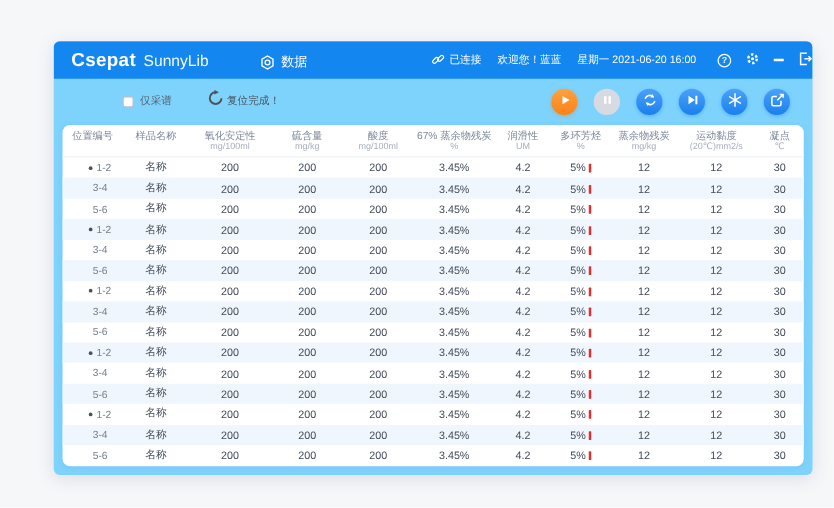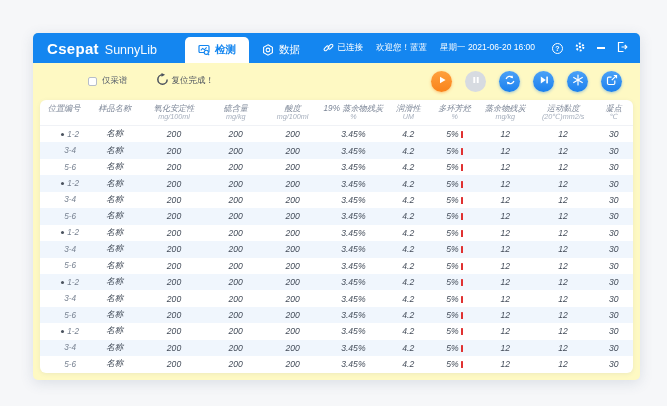--- a/index.html
+++ b/index.html
@@ -3,38 +3,38 @@
 <meta charset="utf-8">
 <style>
   * { box-sizing: border-box; margin: 0; padding: 0; }
   html,body { width:667px; height:406px; overflow:hidden; }
   body {
     font-family: "Liberation Sans","DejaVu Sans",sans-serif;
     background:#f6f7f9;
     position:relative;
   }
   .window{
-    position:absolute; left:33px; top:33px; width:607px; height:347px;
-    background:#fef9c3; border-radius:5px; overflow:hidden;
+    position:absolute; left:43px; top:33px; width:607px; height:347px;
+    background:#7dd3fc; border-radius:5px; overflow:hidden;
     box-shadow:0 3px 14px rgba(60,80,110,.14);
   }
   
   .titlebar{
     height:30px; background:#1486f0; display:flex; align-items:center;
     color:#fff; padding-left:14px;
   }
   .brand{ display:flex; align-items:baseline; gap:6px; }
   .brand-main{ font-size:15px; font-weight:bold; letter-spacing:.3px; }
   .brand-sub{ font-size:12.5px; font-weight:400; opacity:.97; }
   .tabs{ display:flex; align-items:flex-end; height:30px; margin-left:28px; }
   .tab{ display:flex; align-items:center; gap:5px; height:26px; padding:0 13px;
         font-size:10.5px; color:#fff; cursor:pointer; }
   .tab.active{ background:#fff; color:#1486f0; border-radius:5px 5px 0 0; font-weight:bold; }
   .tab svg{ display:block; }
-  .hdr-right{ margin-left:auto; display:flex; align-items:center; gap:13px; padding-right:12px; font-size:8.5px; }
+  .hdr-right{ margin-left:auto; display:flex; align-items:center; gap:13px; font-size:8.5px; }
   .hdr-item{ display:flex; align-items:center; gap:4px; white-space:nowrap; }
   .hdr-icons{ display:flex; align-items:center; gap:11px; margin-left:4px; }
   .help-circ{ width:11px; height:11px; border:1px solid #fff; border-radius:50%;
               display:flex; align-items:center; justify-content:center; font-size:7px; font-weight:bold; }
   .minus-bar{ width:8px; height:2px; background:#fff; display:block; }
   
   .toolbar{ height:36px; display:flex; align-items:center; padding:0 12px; gap:12px; }
   .chk-wrap{ display:flex; align-items:center; gap:5px;padding-left:43px; }
   .chk-box{ width:9px; height:9px; border:1px solid #b7bec9; border-radius:2px; background:#fff; }
   .chk-label{ font-size:8.5px; color:#555e6b; }
@@ -46,21 +46,21 @@
   .reset-wrap{ display:flex; align-items:center; gap:3px; margin-left:16px; }
   .reset-txt{ font-size:8.5px; color:#4a515c; }
   .actions{ margin-left:auto; display:flex; align-items:center; gap:13px; padding-right:6px; }
   .cbtn{ width:21px; height:21px; border-radius:50%; display:flex; align-items:center; justify-content:center;
          border:none; cursor:pointer; padding:0; }
   .cbtn.orange{ background:linear-gradient(180deg,#ffa13d,#f9821a); box-shadow:0 1px 3px rgba(249,130,26,.45); }
   .cbtn.gray{ background:#d7dbe1; }
   .cbtn.blue{ background:linear-gradient(180deg,#4ba1f7,#1a80ee); box-shadow:0 1px 3px rgba(26,128,238,.4); }
   
   .card{ margin:1px 7px 0; height:273px; background:#fff; border-radius:6px;
-         box-shadow:0 1px 4px rgba(90,110,140,.10); overflow:hidden;font-style:italic; }
+         box-shadow:0 1px 4px rgba(90,110,140,.10); overflow:hidden; }
   .grid-row{ display:grid;
     grid-template-columns:50fr 55fr 68fr 60fr 58fr 68fr 46fr 50fr 55fr 65fr 40fr; }
   .thead{ height:26px; align-items:center; border-bottom:1px solid #f0f2f6; }
   .th{ text-align:center; line-height:1.15; }
   .th .lbl{ font-size:8.2px; color:#7d8798; display:block; white-space:nowrap; }
   .th .unit{ font-size:7.2px; color:#a6afbd; display:block; }
   .tbody{ height:247px; }
   .row{ height:16.45px; align-items:center; cursor:pointer; }
   .row:nth-child(even){ background:#f0f6fd; }
   .td{ text-align:center; font-size:8.6px; color:#434c59; white-space:nowrap; }
@@ -74,31 +74,20 @@
 
 <div class="window">
 
   <div class="titlebar">
     <div class="brand">
       <span class="brand-main">Csepat</span>
       <span class="brand-sub">SunnyLib</span>
     </div>
 
     <div class="tabs">
-      <div class="tab active">
-        <span>
-          <svg width="12" height="12" viewBox="0 0 12 12">
-            <rect x="1" y="1.5" width="10" height="7" rx="1" fill="none" stroke="#1486f0" stroke-width="1.2"></rect>
-            <polyline points="2.8,6.4 4.6,4.4 6.4,5.8 8.6,3.4" fill="none" stroke="#1486f0" stroke-width="1.1"></polyline>
-            <circle cx="8.3" cy="8.3" r="2.1" fill="#fff" stroke="#1486f0" stroke-width="1.1"></circle>
-            <line x1="9.8" y1="9.8" x2="11.2" y2="11.2" stroke="#1486f0" stroke-width="1.2"></line>
-          </svg>
-        </span>
-        <span>检测</span>
-      </div>
       <div class="tab">
         <span>
           <svg width="12" height="12" viewBox="0 0 12 12">
             <polygon points="6,0.8 10.4,3.4 10.4,8.6 6,11.2 1.6,8.6 1.6,3.4" fill="none" stroke="#fff" stroke-width="1.1"></polygon>
             <circle cx="6" cy="6" r="1.9" fill="none" stroke="#fff" stroke-width="1.1"></circle>
           </svg>
         </span>
         <span>数据</span>
       </div>
     </div>
@@ -226,21 +215,21 @@
         </div>
         <div class="th">
           <span class="lbl">硫含量</span>
           <span class="unit">mg/kg</span>
         </div>
         <div class="th">
           <span class="lbl">酸度</span>
           <span class="unit">mg/100ml</span>
         </div>
         <div class="th">
-          <span class="lbl">19% 蒸余物残炭</span>
+          <span class="lbl">67% 蒸余物残炭</span>
           <span class="unit">%</span>
         </div>
         <div class="th">
           <span class="lbl">润滑性</span>
           <span class="unit">UM</span>
         </div>
         <div class="th">
           <span class="lbl">多环芳烃</span>
           <span class="unit">%</span>
         </div>

